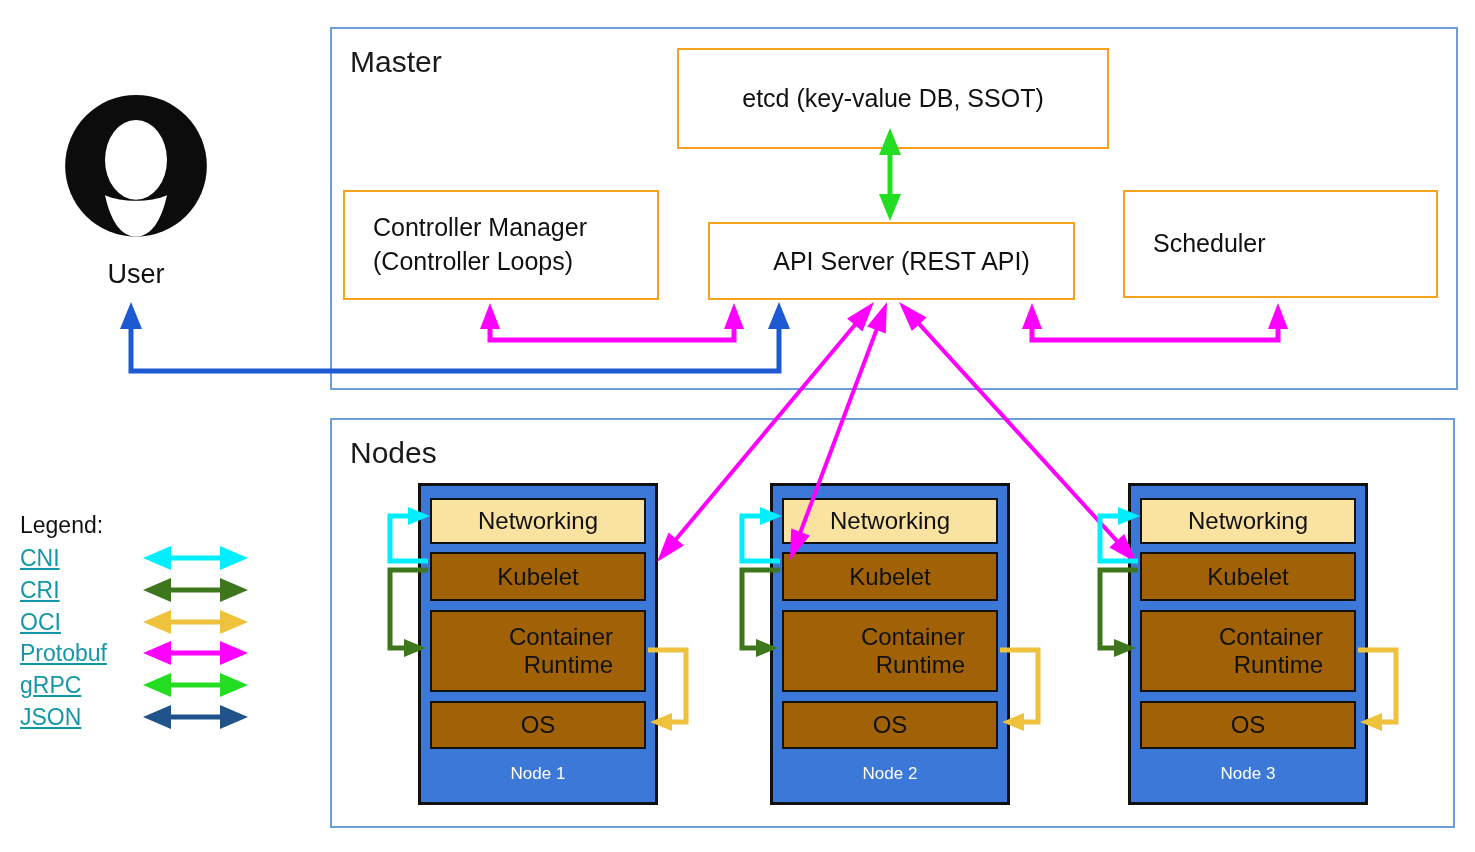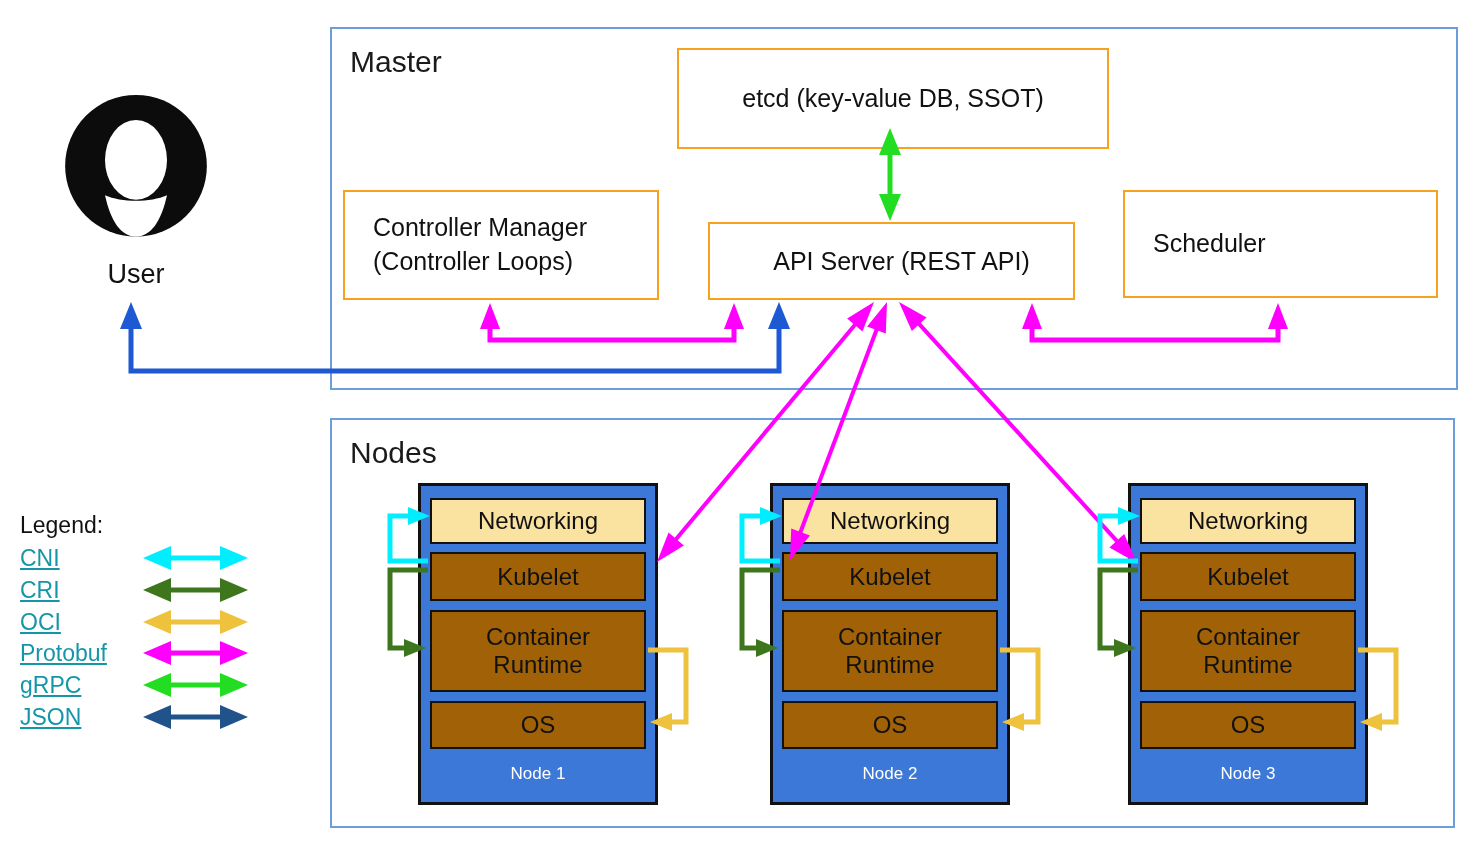--- a/index.html
+++ b/index.html
@@ -19,21 +19,21 @@
   
   .user{position:absolute;left:62px;top:92px;width:148px;text-align:center;}
   .user-label{margin-top:8px;font-size:27px;color:#111;}
 
   
   .node{position:absolute;width:240px;height:322px;background:var(--color-node_blue);
         border:3px solid #111;box-sizing:border-box;}
   .layer{position:absolute;left:9px;width:216px;background:#a16207;border:2px solid #111;box-sizing:border-box;
          display:flex;align-items:center;justify-content:center;text-align:center;font-size:24px;color:#111;}
   .layer.networking{background:var(--color-amber);align-items:center;}
-  .layer.cr span{display:block;width:150px;margin:0 auto;line-height:1.15;}
+  .layer.cr span{display:block;width:150px;margin:0 auto;line-height:1.15;text-align:right;}
   .node-label{position:absolute;left:0;right:0;top:278px;text-align:center;font-size:17px;color:#fff;}
 
   
   .legend-title{position:absolute;left:20px;top:512px;font-size:23px;color:#111;}
   .legend-item{position:absolute;left:20px;font-size:23px;color:var(--color-link);
                text-decoration:underline;cursor:pointer;}
 
   
   #arrows{position:absolute;left:0;top:0;width:1475px;height:852px;pointer-events:none;}
 </style>

